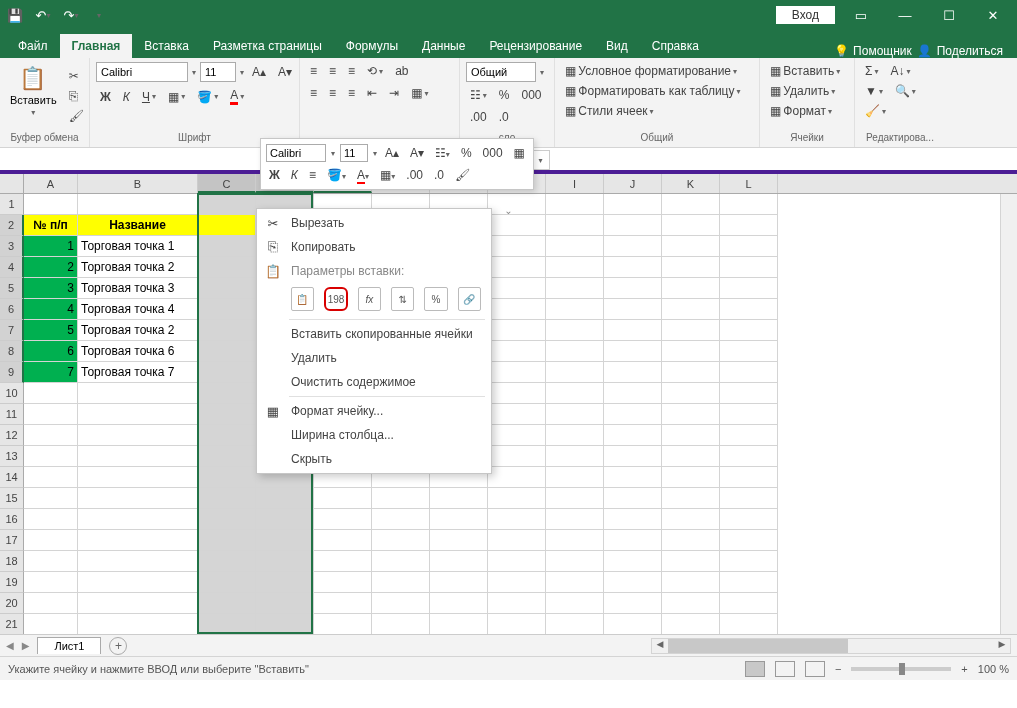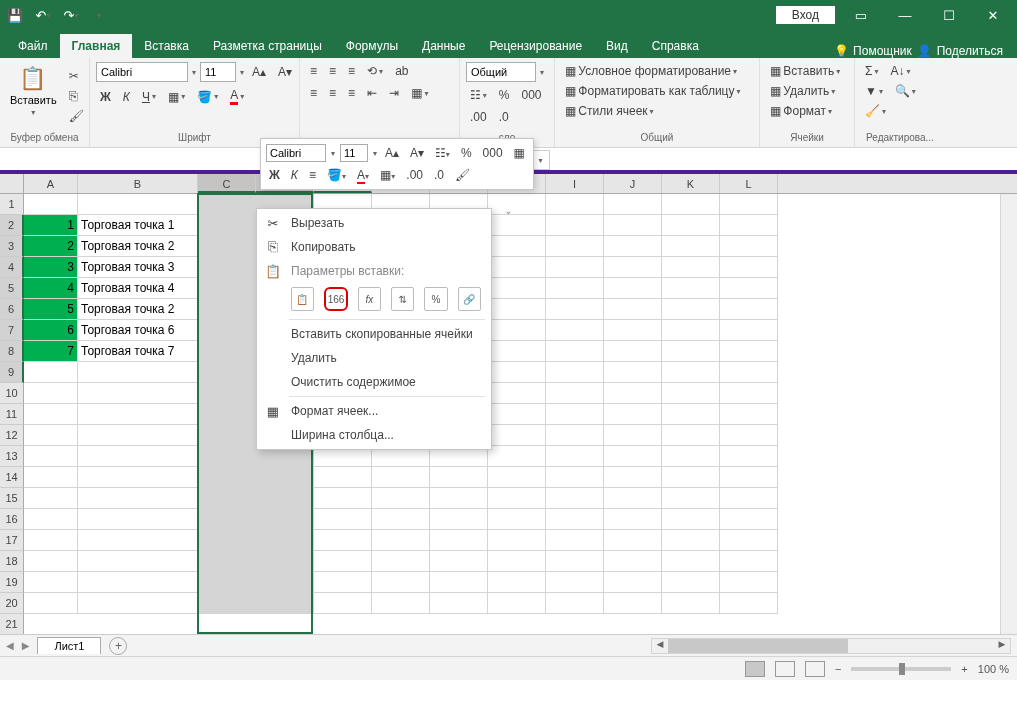--- a/index.html
+++ b/index.html
@@ -317,20 +317,34 @@
           <div class="cell" style="width: 58px;"></div>
           <div class="cell" style="width: 58px;"></div>
           <div class="cell" style="width: 58px;"></div>
           <div class="cell" style="width: 58px;"></div>
           <div class="cell" style="width: 58px;"></div>
           <div class="cell" style="width: 58px;"></div>
           <div class="cell" style="width: 58px;"></div>
           <div class="cell" style="width: 58px;"></div>
         </div>
         <div class="cell-row">
+          <div class="cell yellow" style="width: 54px;">№ п/п</div>
+          <div class="cell yellow" style="width: 120px;">Название</div>
+          <div class="cell yellow" style="width: 58px; background: rgb(255, 255, 0);"></div>
+          <div class="cell yellow" style="width: 58px; background: rgb(255, 255, 0);"></div>
+          <div class="cell yellow" style="width: 58px;">Итог</div>
+          <div class="cell" style="width: 58px;"></div>
+          <div class="cell" style="width: 58px;"></div>
+          <div class="cell" style="width: 58px;"></div>
+          <div class="cell" style="width: 58px;"></div>
+          <div class="cell" style="width: 58px;"></div>
+          <div class="cell" style="width: 58px;"></div>
+          <div class="cell" style="width: 58px;"></div>
+        </div>
+        <div class="cell-row">
           <div class="cell green num" style="width: 54px;">1</div>
           <div class="cell" style="width: 120px;">Торговая точка 1</div>
           <div class="cell sel-col" style="width: 58px;"></div>
           <div class="cell sel-col" style="width: 58px;"></div>
           <div class="cell num" style="width: 58px;">680,00</div>
           <div class="cell" style="width: 58px;"></div>
           <div class="cell" style="width: 58px;"></div>
           <div class="cell" style="width: 58px;"></div>
           <div class="cell" style="width: 58px;"></div>
           <div class="cell" style="width: 58px;"></div>
@@ -603,20 +617,21 @@
   <span class="add-sheet">+</span>
   <div class="hscroll">
     <span class="hscroll-btn">◀</span>
     <div class="hscroll-thumb"></div>
     <div style="flex:1"></div>
     <span class="hscroll-btn">▶</span>
   </div>
 </div>
 
 <div class="status-bar">
+  <span>Укажите ячейку и нажмите ВВОД или выберите "Вставить"</span>
   <div class="status-right">
     <span class="view-btn" style="background:#c8c8c8"></span>
     <span class="view-btn"></span>
     <span class="view-btn"></span>
     <span>−</span>
     <div class="zoom-slider">
         <div class="zoom-thumb"></div>
       </div>
     <span>+</span>
     <span>100 %</span>
@@ -658,21 +673,21 @@
       <span class="ctx-icon">⎘</span>
       <span>Копировать</span>
     </div>
   <div class="ctx-item ctx-sep-label">
       <span class="ctx-icon">📋</span>
       <span>Параметры вставки:</span>
     </div>
   <div class="paste-icons">
     <span class="paste-icon">📋</span>
     <span class="paste-icon circled">
-        <span>166</span>
+        <span>198</span>
       </span>
     <span class="paste-icon">
         <i>fx</i>
       </span>
     <span class="paste-icon">⇅</span>
     <span class="paste-icon">%</span>
     <span class="paste-icon">🔗</span>
   </div>
   <div class="ctx-sep"></div>
   <div class="ctx-item">
@@ -680,18 +695,21 @@
     </div>
   <div class="ctx-item">
       <span>Удалить</span>
     </div>
   <div class="ctx-item">
       <span>Очистить содержимое</span>
     </div>
   <div class="ctx-sep"></div>
   <div class="ctx-item">
       <span class="ctx-icon">▦</span>
-      <span>Формат ячеек...</span>
+      <span>Формат ячейку...</span>
     </div>
   <div class="ctx-item">
       <span>Ширина столбца...</span>
     </div>
+  <div class="ctx-item">
+      <span>Скрыть</span>
+    </div>
 </div>
 
 </body></html>

